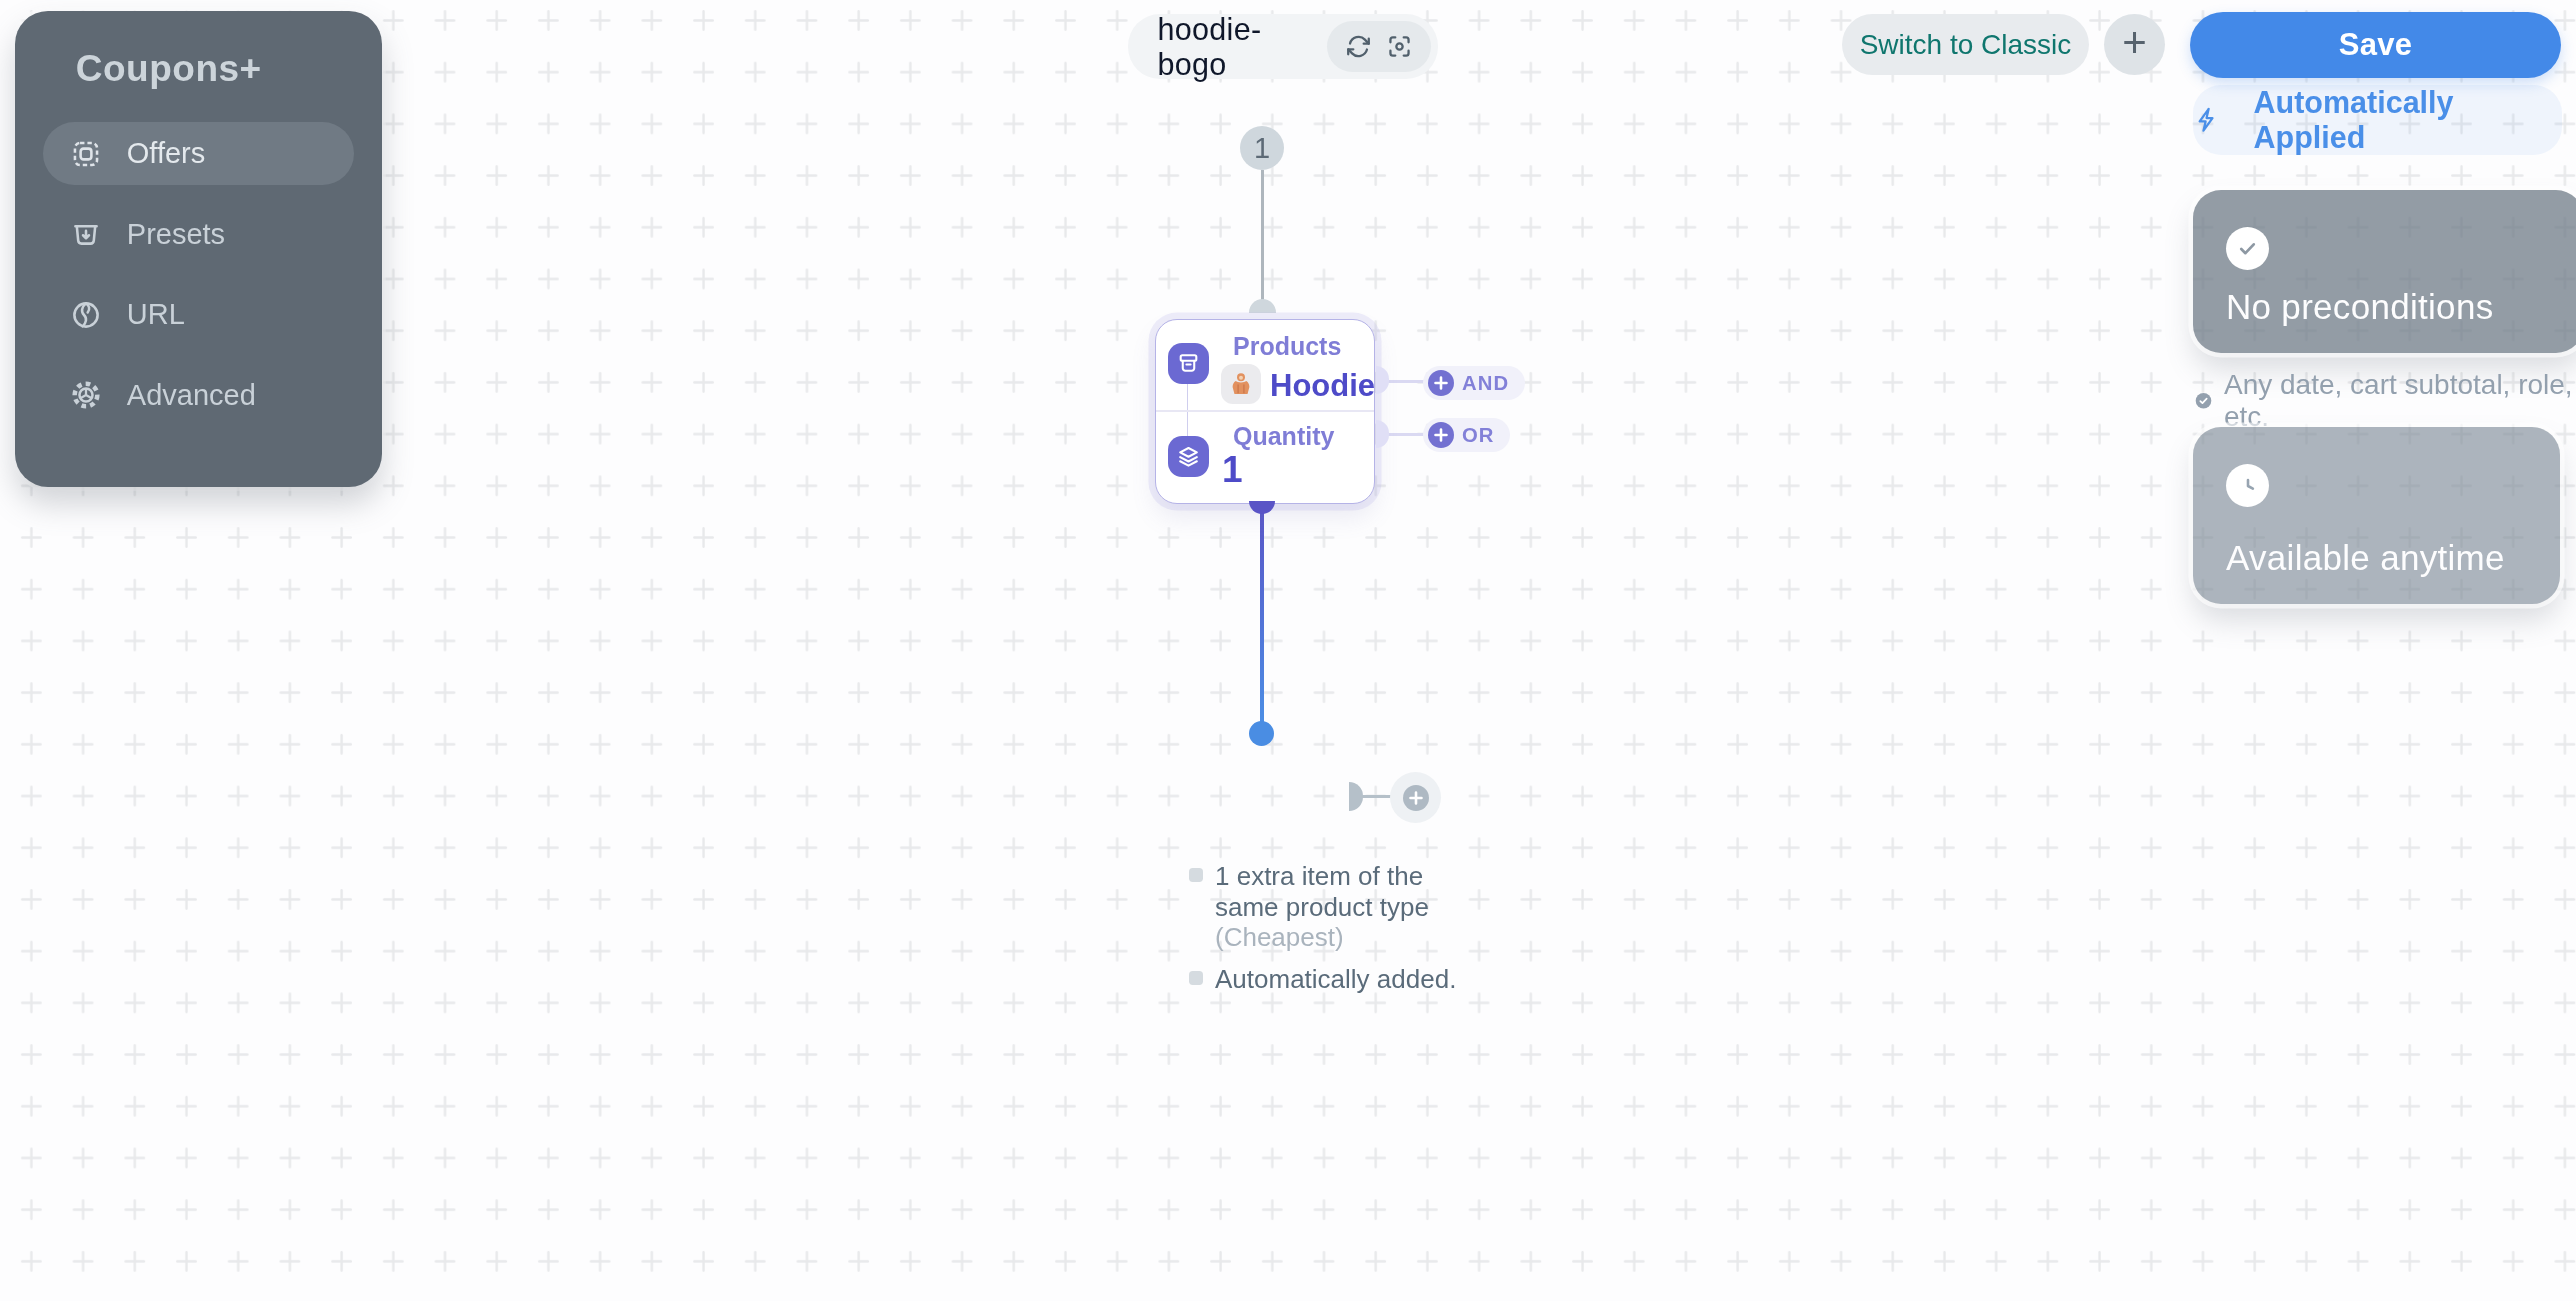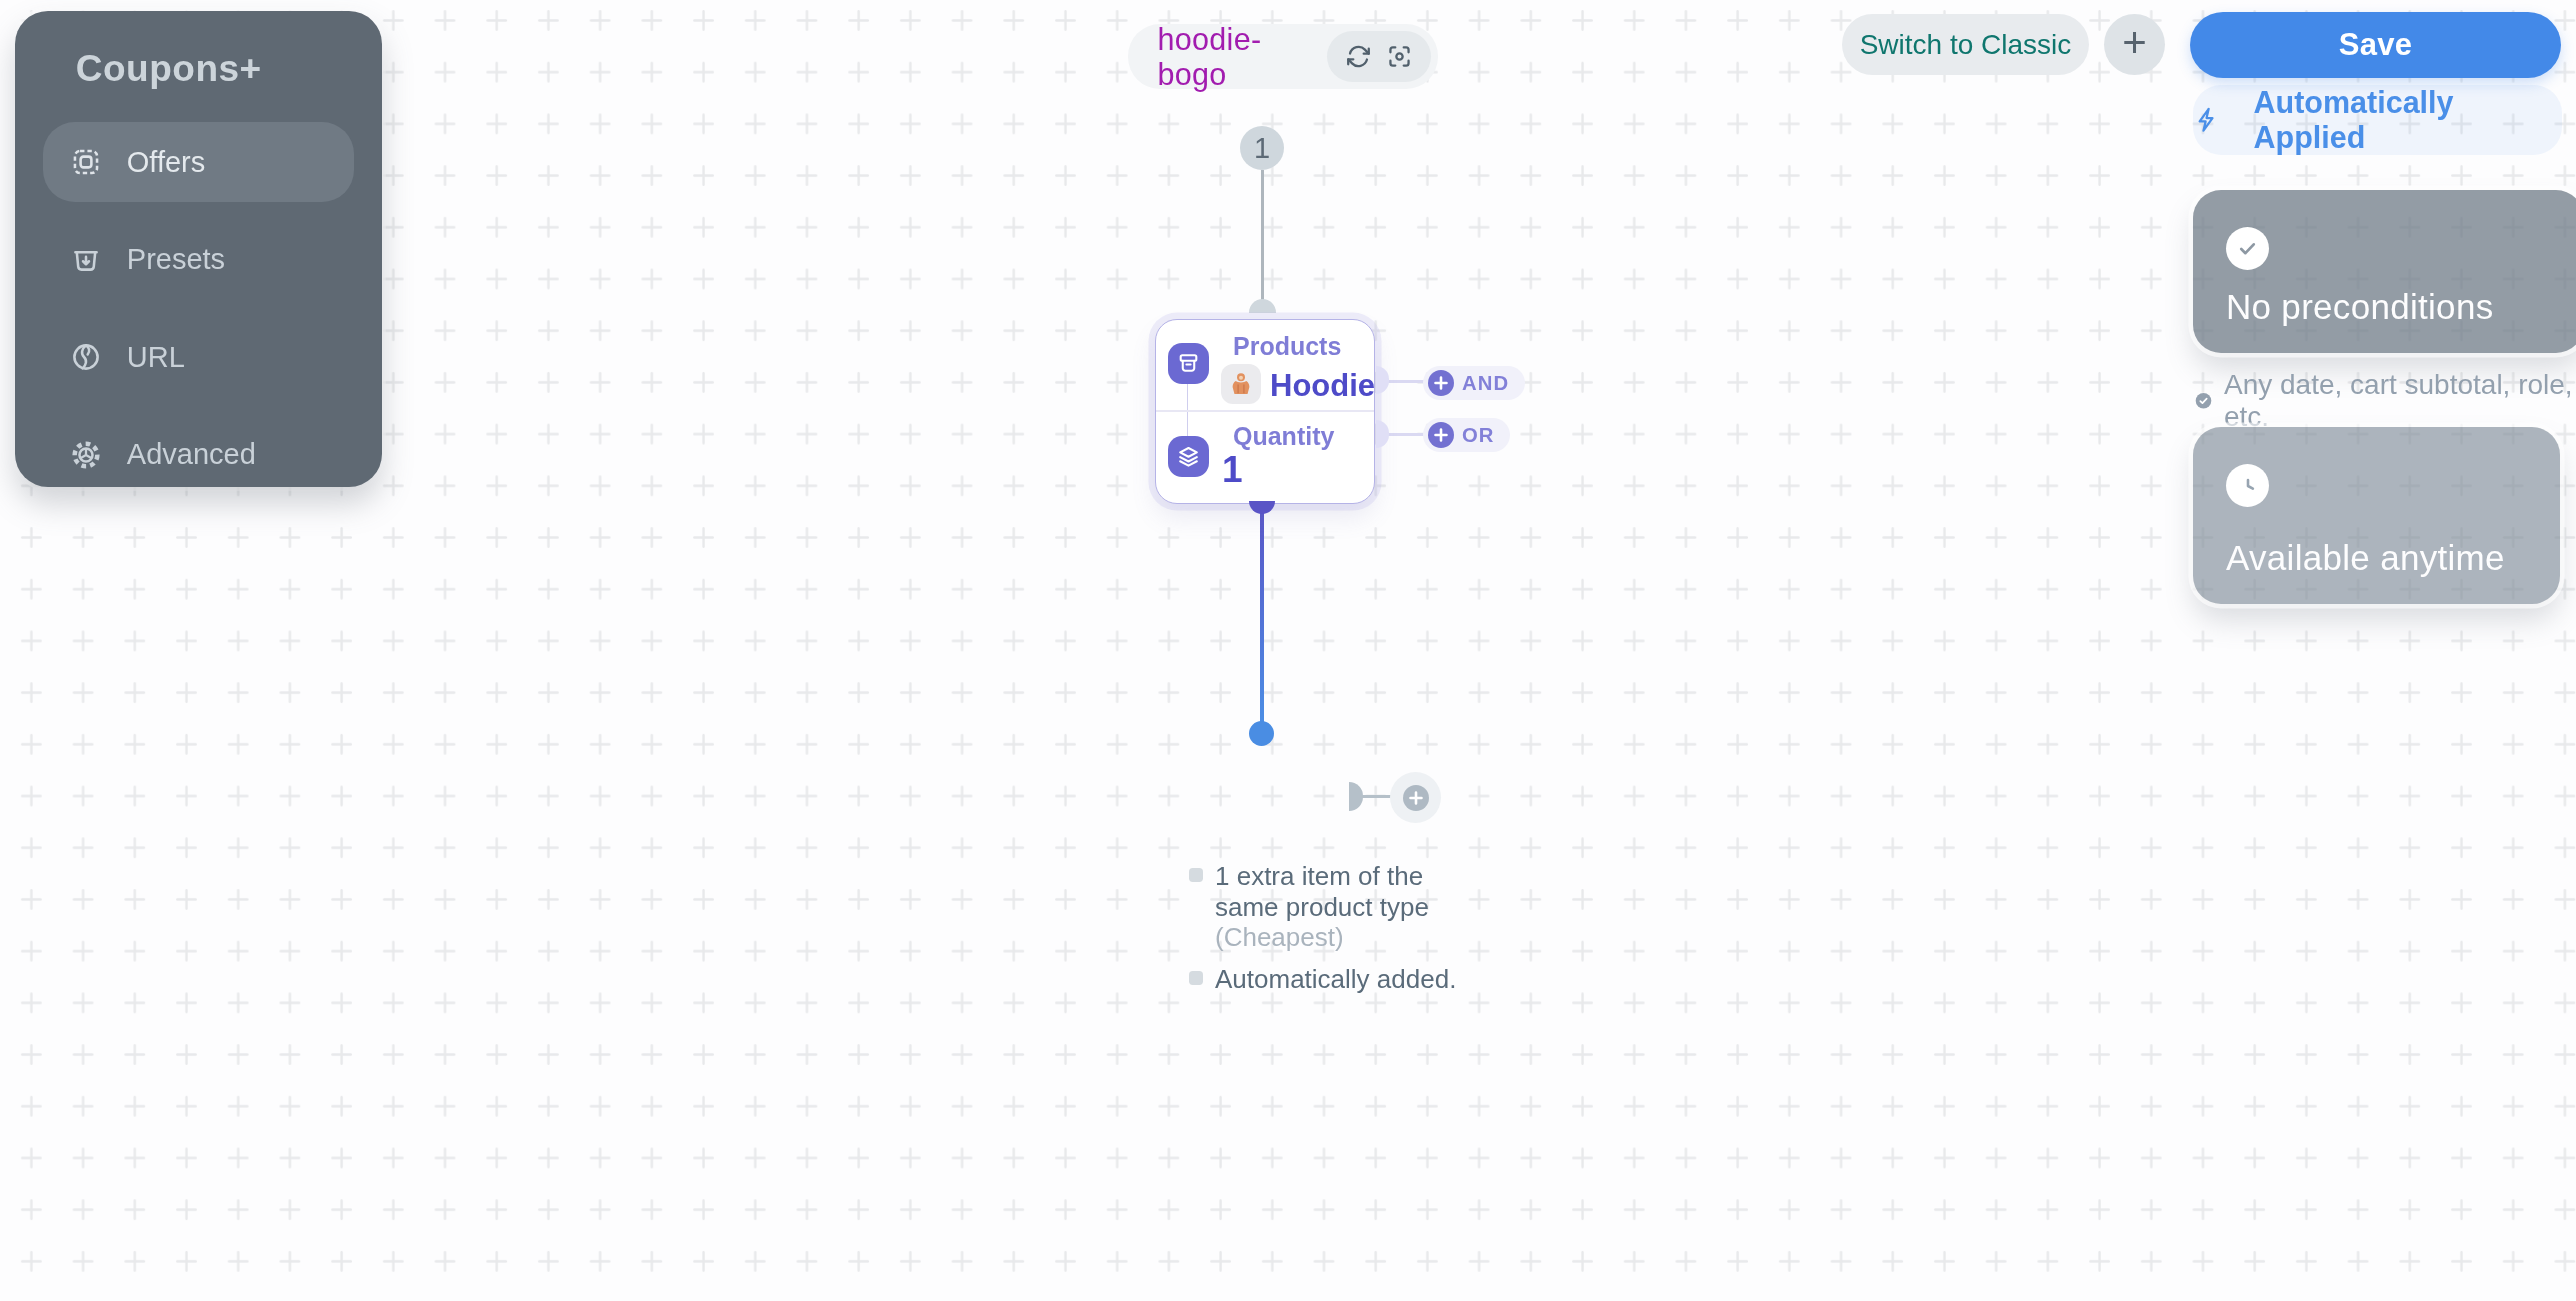--- a/index.html
+++ b/index.html
@@ -8,29 +8,29 @@
   svg{display:block;}
 
   
   #grid{position:absolute;left:0;top:0;z-index:0;}
 
   
   .sidebar{position:absolute;left:14.8px;top:11px;width:367px;height:476px;border-radius:33px;
            background:#5f6973;z-index:5;box-shadow:0 16.6px 31px rgba(96,105,115,.28),0 0 0 3.7px rgba(255,255,255,.65);}
   .sb-title{position:absolute;left:61px;top:37px;font-size:37px;font-weight:700;color:#ccd4da;letter-spacing:0.5px;}
   .nav{position:absolute;left:28px;right:28px;top:111px;}
-  .nav-item{display:flex;align-items:center;gap:24px;height:80px;padding-left:26px;border-radius:32px;
+  .nav-item{display:flex;align-items:center;gap:24px;height:63px;padding-left:26px;border-radius:32px;
             font-size:29px;color:#c9d1d8;margin-bottom:17.5px;cursor:pointer;}
   .nav-item.active{background:#707a84;color:#e4e9ed;}
   .nav-ic{width:34px;height:34px;flex:none;}
 
   
-  .name-pill{position:absolute;left:1128px;top:24px;width:310px;height:65px;border-radius:32px;
+  .name-pill{position:absolute;left:1128px;top:14px;width:310px;height:65px;border-radius:32px;
              background:#f2f4f6;display:flex;align-items:center;padding-left:29.5px;box-sizing:border-box;
-             font-size:30.5px;color:#a21caf;letter-spacing:0.3px;z-index:4;}
+             font-size:30.5px;color:#0f172a;letter-spacing:0.3px;z-index:4;}
   .name-tools{margin-left:auto;margin-right:7.4px;width:105px;height:51px;border-radius:26px;background:#e5e9ec;
               display:flex;align-items:center;justify-content:center;gap:12px;}
   .tool-ic{width:29px;height:29px;cursor:pointer;}
 
   .switch-btn{position:absolute;left:1842px;top:14px;width:247px;height:61px;border-radius:30.5px;background:#e8ebee;
               color:#0f766e;font-size:28px;display:flex;align-items:center;justify-content:center;z-index:4;cursor:pointer;}
   .add-btn{position:absolute;left:2104px;top:14px;width:61px;height:61px;border-radius:50%;background:#dee3e7;
            color:#57636e;font-size:42px;font-weight:400;display:flex;align-items:center;justify-content:center;
            z-index:4;cursor:pointer;line-height:0;padding-bottom:3.7px;box-sizing:border-box;}
   .save-btn{position:absolute;left:2190px;top:12px;width:371px;height:66px;border-radius:33px;background:#4389e8;

